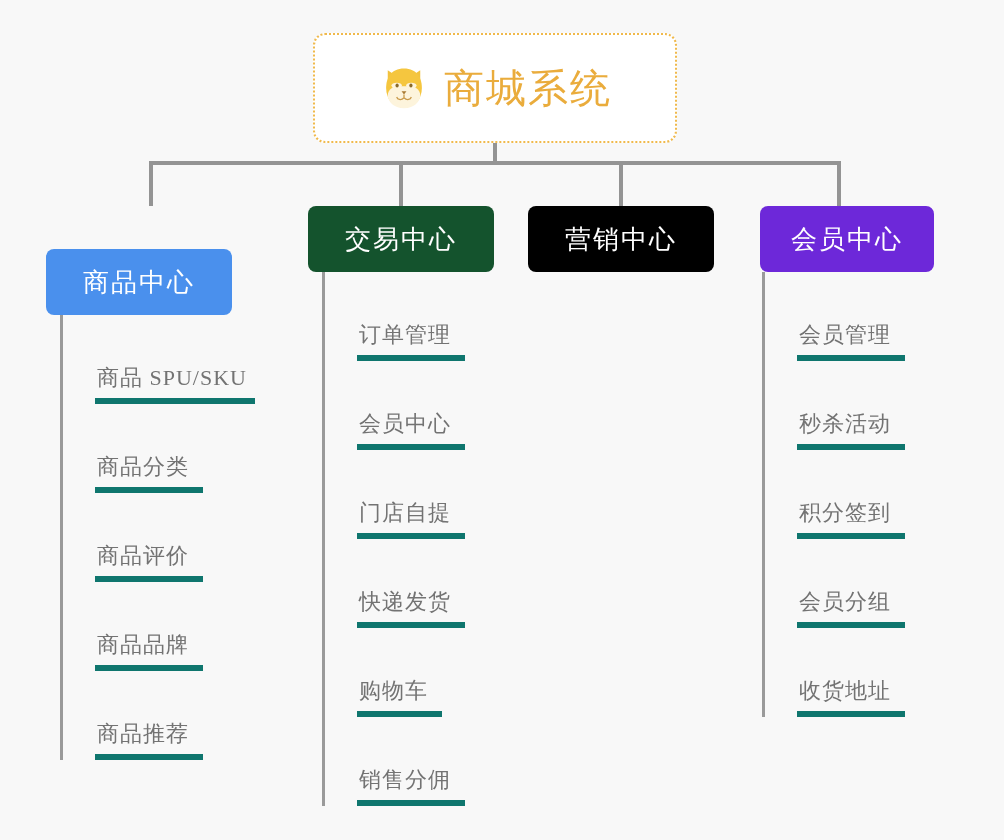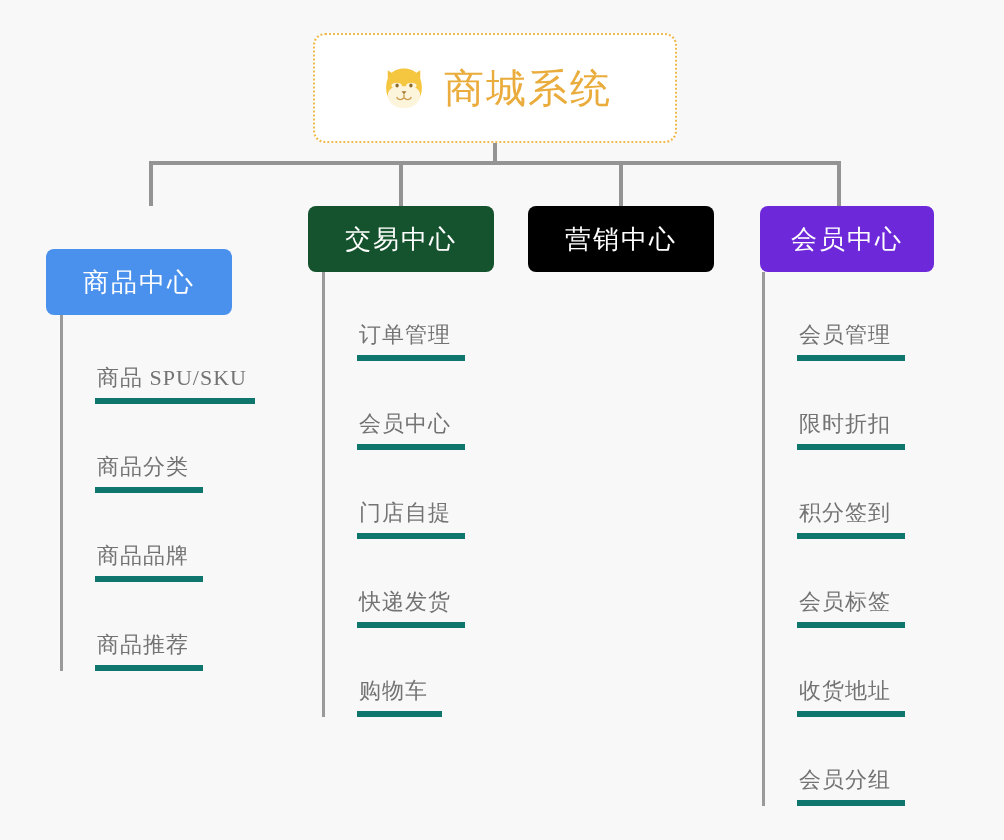--- a/index.html
+++ b/index.html
@@ -186,20 +186,23 @@
       <span>商品中心</span>
     </div>
     <div class="leaf-list">
       <div class="leaf wide">
           <span class="leaf-inner">商品 SPU/SKU</span>
         </div>
       <div class="leaf">
           <span class="leaf-inner">商品分类</span>
         </div>
       <div class="leaf">
+          <span class="leaf-inner">商品评价</span>
+        </div>
+      <div class="leaf">
           <span class="leaf-inner">商品品牌</span>
         </div>
       <div class="leaf">
           <span class="leaf-inner">商品推荐</span>
         </div>
     </div>
   </div>
 
   <div class="branch c2">
     <div class="branch-head" style="background: #14532d;">
@@ -214,48 +217,48 @@
         </div>
       <div class="leaf">
           <span class="leaf-inner">门店自提</span>
         </div>
       <div class="leaf">
           <span class="leaf-inner">快递发货</span>
         </div>
       <div class="leaf">
           <span class="leaf-inner">购物车</span>
         </div>
+      <div class="leaf">
+          <span class="leaf-inner">销售分佣</span>
+        </div>
     </div>
   </div>
 
   <div class="branch c3">
     <div class="branch-head" style="background: #000000;">
       <span>营销中心</span>
     </div>
   </div>
 
   <div class="branch c4">
     <div class="branch-head" style="background: #6d28d9; margin-left: 12px;">
       <span>会员中心</span>
     </div>
     <div class="leaf-list">
       <div class="leaf">
           <span class="leaf-inner">会员管理</span>
         </div>
       <div class="leaf">
-          <span class="leaf-inner">限时折扣</span>
+          <span class="leaf-inner">秒杀活动</span>
         </div>
       <div class="leaf">
           <span class="leaf-inner">积分签到</span>
         </div>
       <div class="leaf">
-          <span class="leaf-inner">会员标签</span>
+          <span class="leaf-inner">会员分组</span>
         </div>
       <div class="leaf">
           <span class="leaf-inner">收货地址</span>
         </div>
-      <div class="leaf">
-          <span class="leaf-inner">会员分组</span>
-        </div>
     </div>
   </div>
 
 </div>
 
 </body></html>

